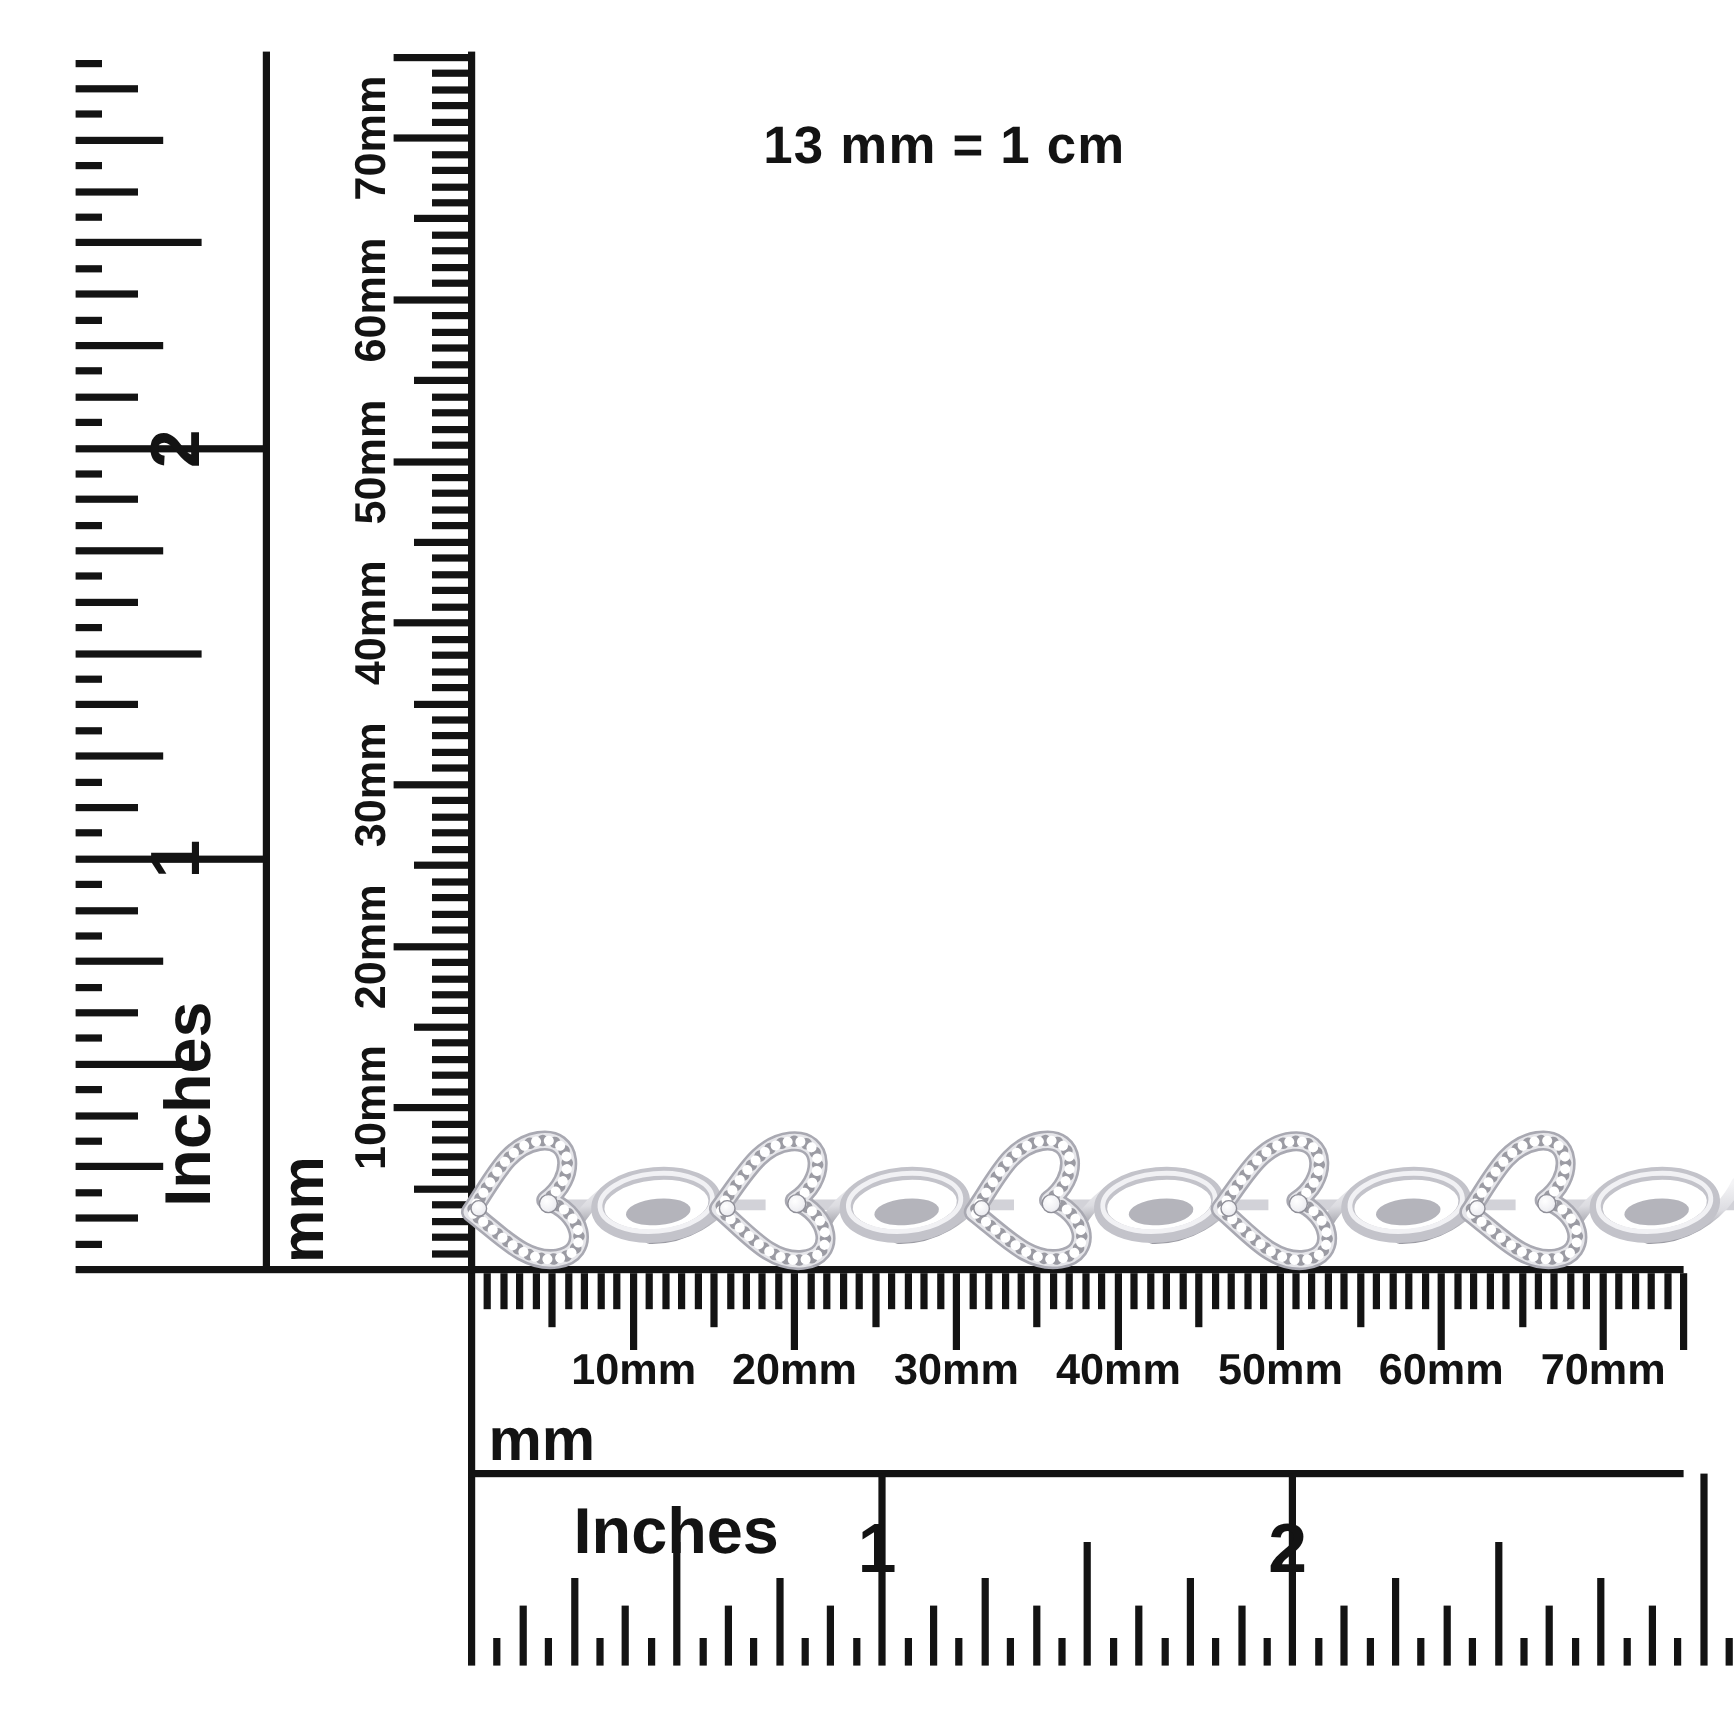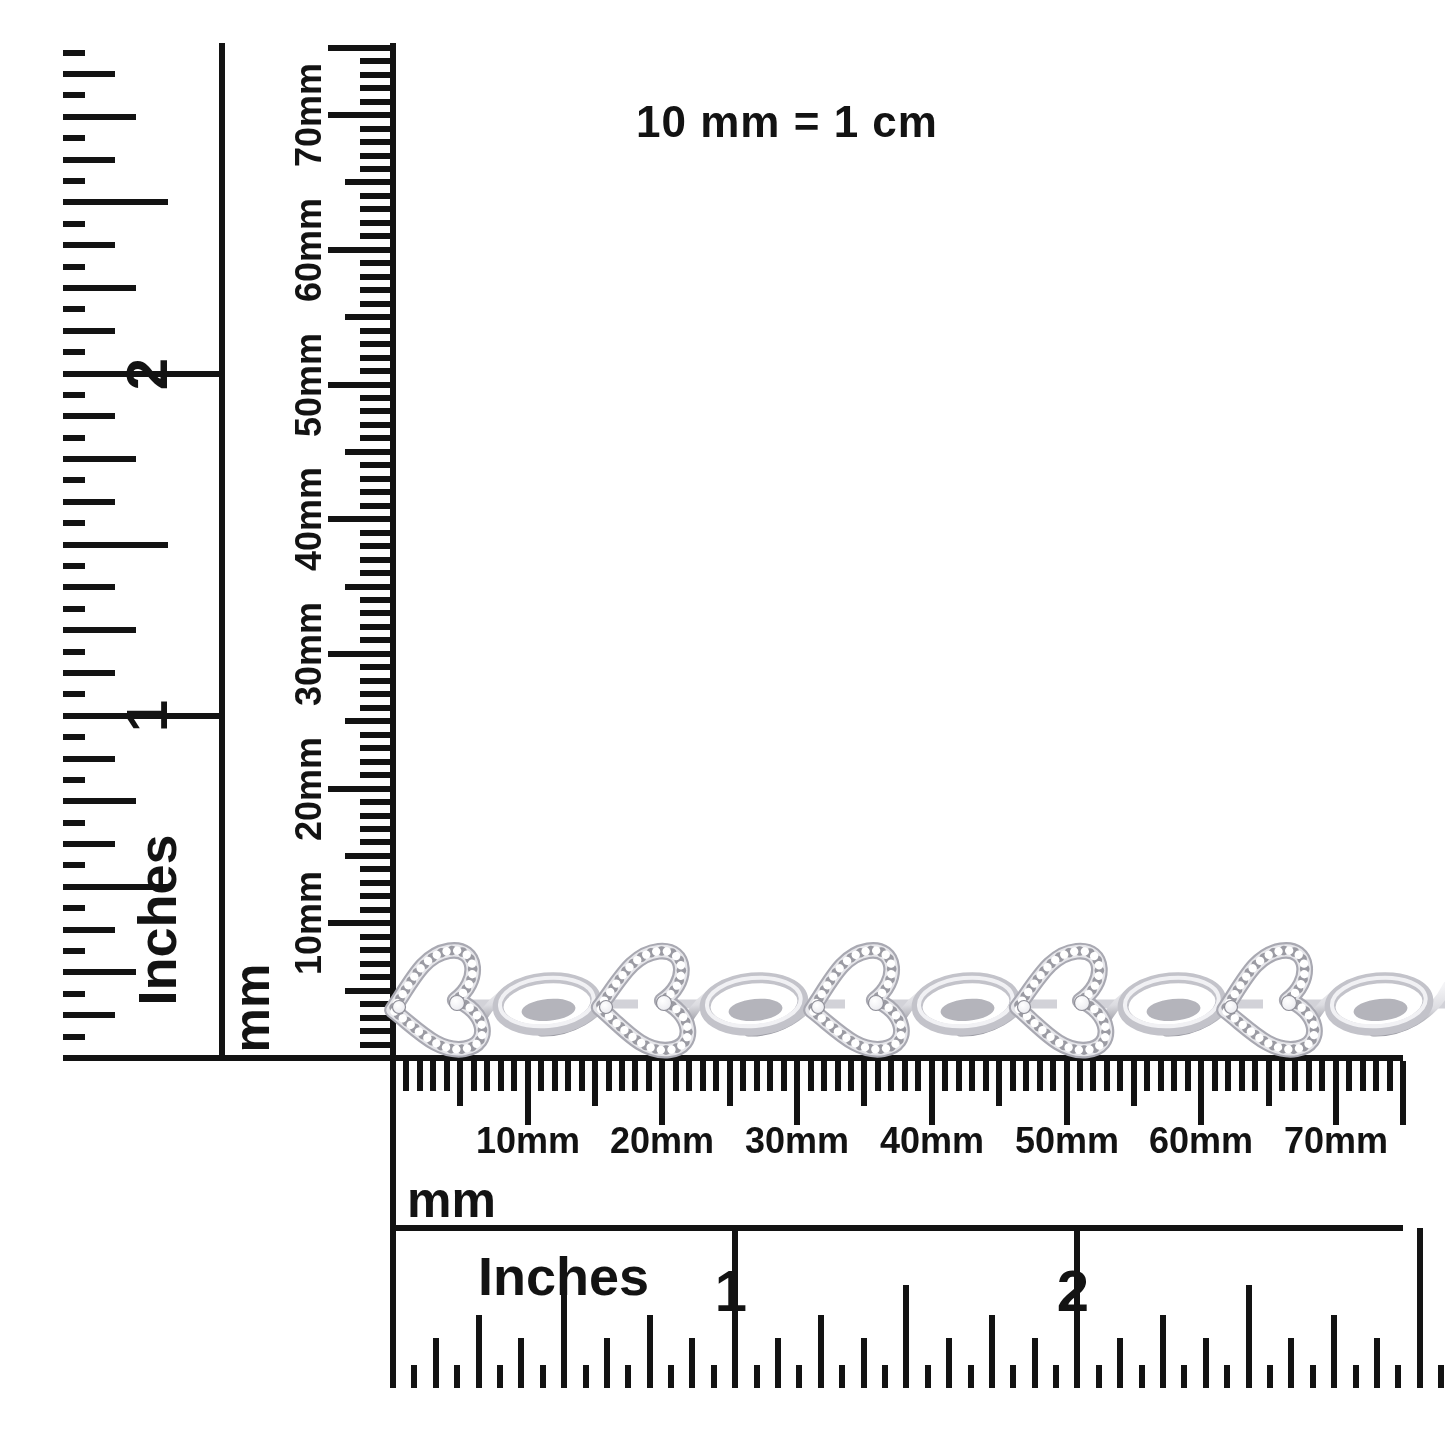--- a/index.html
+++ b/index.html
@@ -19,21 +19,21 @@
   .unit-big{font-size:50px;}
   .mmnum{font-size:36px;}
   .inches-word{font-size:54px;letter-spacing:0px;}
   svg{position:absolute;display:block;}
 </style>
 </head>
 <body>
 
 <div id="canvas">
 
-  <div class="lbl note center" style="left:787px;top:122px;">10 mm = 1 cm</div>
+  <div class="lbl note center" style="left:787px;top:122px;">13 mm = 1 cm</div>
 
   <div id="v-inch">
       <div class="rline" style="left: 219px; top: 43px; width: 6px; height: 1015px;"></div>
       <div class="tick" style="left: 63px; top: 1034px; width: 22px; height: 6px;"></div>
       <div class="tick" style="left: 63px; top: 1012px; width: 52px; height: 6px;"></div>
       <div class="tick" style="left: 63px; top: 991px; width: 22px; height: 6px;"></div>
       <div class="tick" style="left: 63px; top: 969px; width: 73px; height: 6px;"></div>
       <div class="tick" style="left: 63px; top: 948px; width: 22px; height: 6px;"></div>
       <div class="tick" style="left: 63px; top: 927px; width: 52px; height: 6px;"></div>
       <div class="tick" style="left: 63px; top: 905px; width: 22px; height: 6px;"></div>

